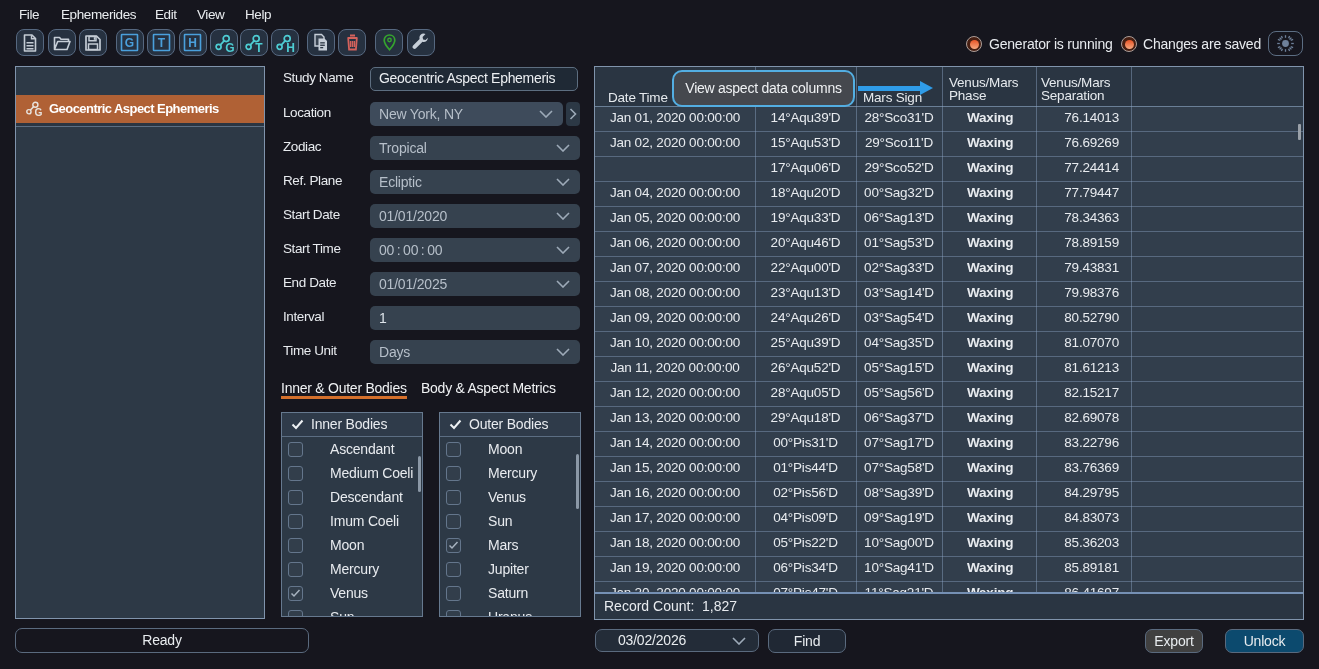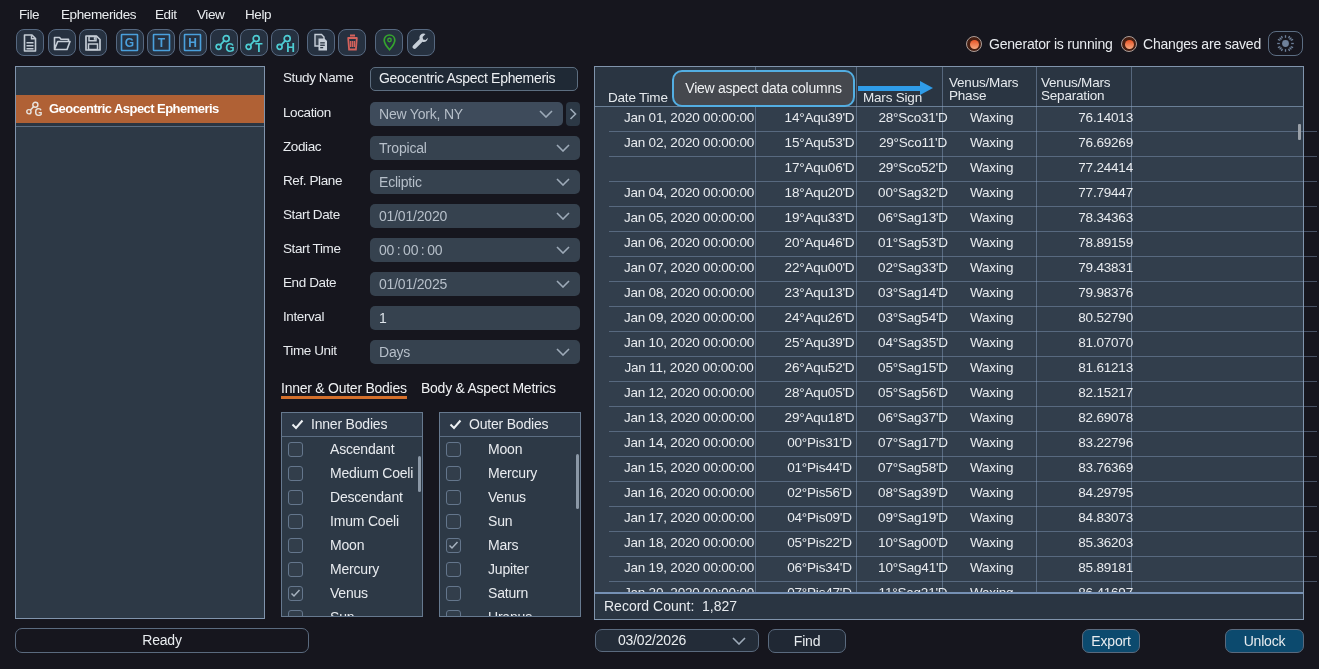--- a/index.html
+++ b/index.html
@@ -27,27 +27,27 @@
 .lbhead { position:absolute; left:0; top:0; width:100%; height:24px; background:#2f3b4a; border-bottom:1px solid #5c6e83; font-size:14px; letter-spacing:-0.2px; line-height:23px; }
 .lbhead svg { vertical-align:middle; margin:0 7px 2px 9px; }
 .li { position:absolute; left:0; width:100%; height:24px; font-size:14px; letter-spacing:-0.2px; line-height:24px; }
 .cb { position:absolute; left:6px; top:4.5px; width:15px; height:15px; background:#323e4b; border:1.2px solid #64768c; border-radius:3px; display:flex; align-items:center; justify-content:center; }
 .lt { position:absolute; left:48px; }
 .sthumb { position:absolute; width:3px; background:#8b98a6; border-radius:1.5px; }
 
 .table { position:absolute; left:594px; top:66px; width:710px; height:554px; background:#323e4c; border:1.5px solid #8094ac; }
 .thead { position:absolute; left:0; top:0; width:100%; height:40px; background:#2a3542; border-bottom:1px solid #6a7f96; }
 .hcell { position:absolute; font-size:13.5px; letter-spacing:-0.2px; line-height:13px; color:#e6eaee; }
-.tbody { position:absolute; left:0; top:40px; width:100%; height:485px; overflow:hidden;margin-left:14px; }
+.tbody { position:absolute; left:0; top:40px; width:100%; height:485px; overflow:hidden; }
 .trow { position:absolute; left:0; width:100%; height:25px; border-bottom:1px solid rgba(140,165,198,0.42); }
 .c { position:absolute; font-size:13.5px; letter-spacing:-0.2px; line-height:24px; top:-1px; }
 .c1 { left:0px; width:160px; text-align:center; }
 .c2 { left:160px; width:101px; text-align:center; }
 .c3 { left:261px; width:86px; text-align:center; }
-.c4 { left:359px; padding-left:2px; }
+.c4 { left:347px; padding-left:25px;font-weight:bold; }
 .c5 { left:441px; width:83px; text-align:right; }
 .vsep { position:absolute; top:0; width:1px; height:525px; background:rgba(140,165,198,0.45); }
 .recbar { position:absolute; left:0; top:525px; width:100%; height:27px; background:#2a3542; border-top:2px solid #7590b4; font-size:14px; line-height:25px; padding-left:9px; }
 .tscroll { position:absolute; left:703px; top:57px; width:2.5px; height:16px; background:#9aa0a8; border-radius:1px; }
 
 .tooltip { position:absolute; left:672px; top:70px; width:183px; height:37px; background:#45484e; border:2.5px solid #53aee2; border-radius:10px; font-size:14px; letter-spacing:-0.25px; color:#f0f2f4; text-align:center; line-height:33px; z-index:5; }
 .arrshaft { position:absolute; left:858px; top:86px; width:62px; height:5px; background:#2f9ce8; z-index:5; }
 .arrhead { position:absolute; left:920px; top:81px; width:0; height:0; border-left:13px solid #2f9ce8; border-top:7.5px solid transparent; border-bottom:7.5px solid transparent; z-index:5; }
 
 .btn { position:absolute; top:629px; height:24px; border:1px solid #5a6a7e; border-radius:7px; font-size:14px; letter-spacing:-0.2px; text-align:center; line-height:22px; color:#e8ecef; }
@@ -478,13 +478,13 @@
 </div>
 <div class="tooltip">View aspect data columns</div>
 <div class="arrshaft"></div>
 <div class="arrhead"></div>
 
 <div class="btn" style="left:15px;top:628px;width:294px;height:25px;line-height:23px;background:transparent">Ready</div>
 <div class="btn" style="left:595px;width:164px;height:23px;line-height:21px;background:#232c38;text-align:left;padding-left:22px">03/02/2026<svg style="position:absolute;right:12px;top:7px" width="14" height="8" viewBox="0 0 14 8">
       <path d="M1 1 L7 7 L13 1" stroke="#9daab8" stroke-width="1.6" fill="none"></path>
     </svg></div>
 <div class="btn" style="left:768px;width:78px;background:#202834">Find</div>
-<div class="btn" style="left:1082px;width:58px;background:#0c4a6e">Export</div>
+<div class="btn" style="left:1145px;width:58px;background:#404040">Export</div>
 <div class="btn" style="left:1225px;width:79px;background:#0c4a6e">Unlock</div>
 </body></html>

